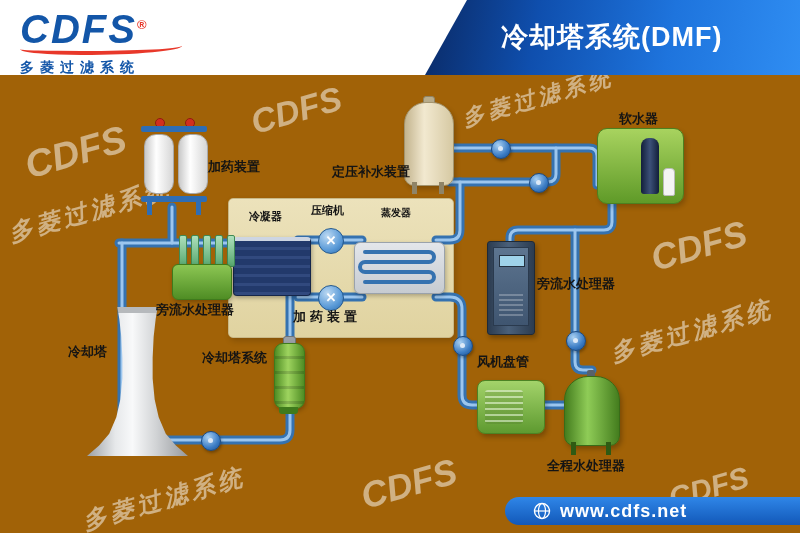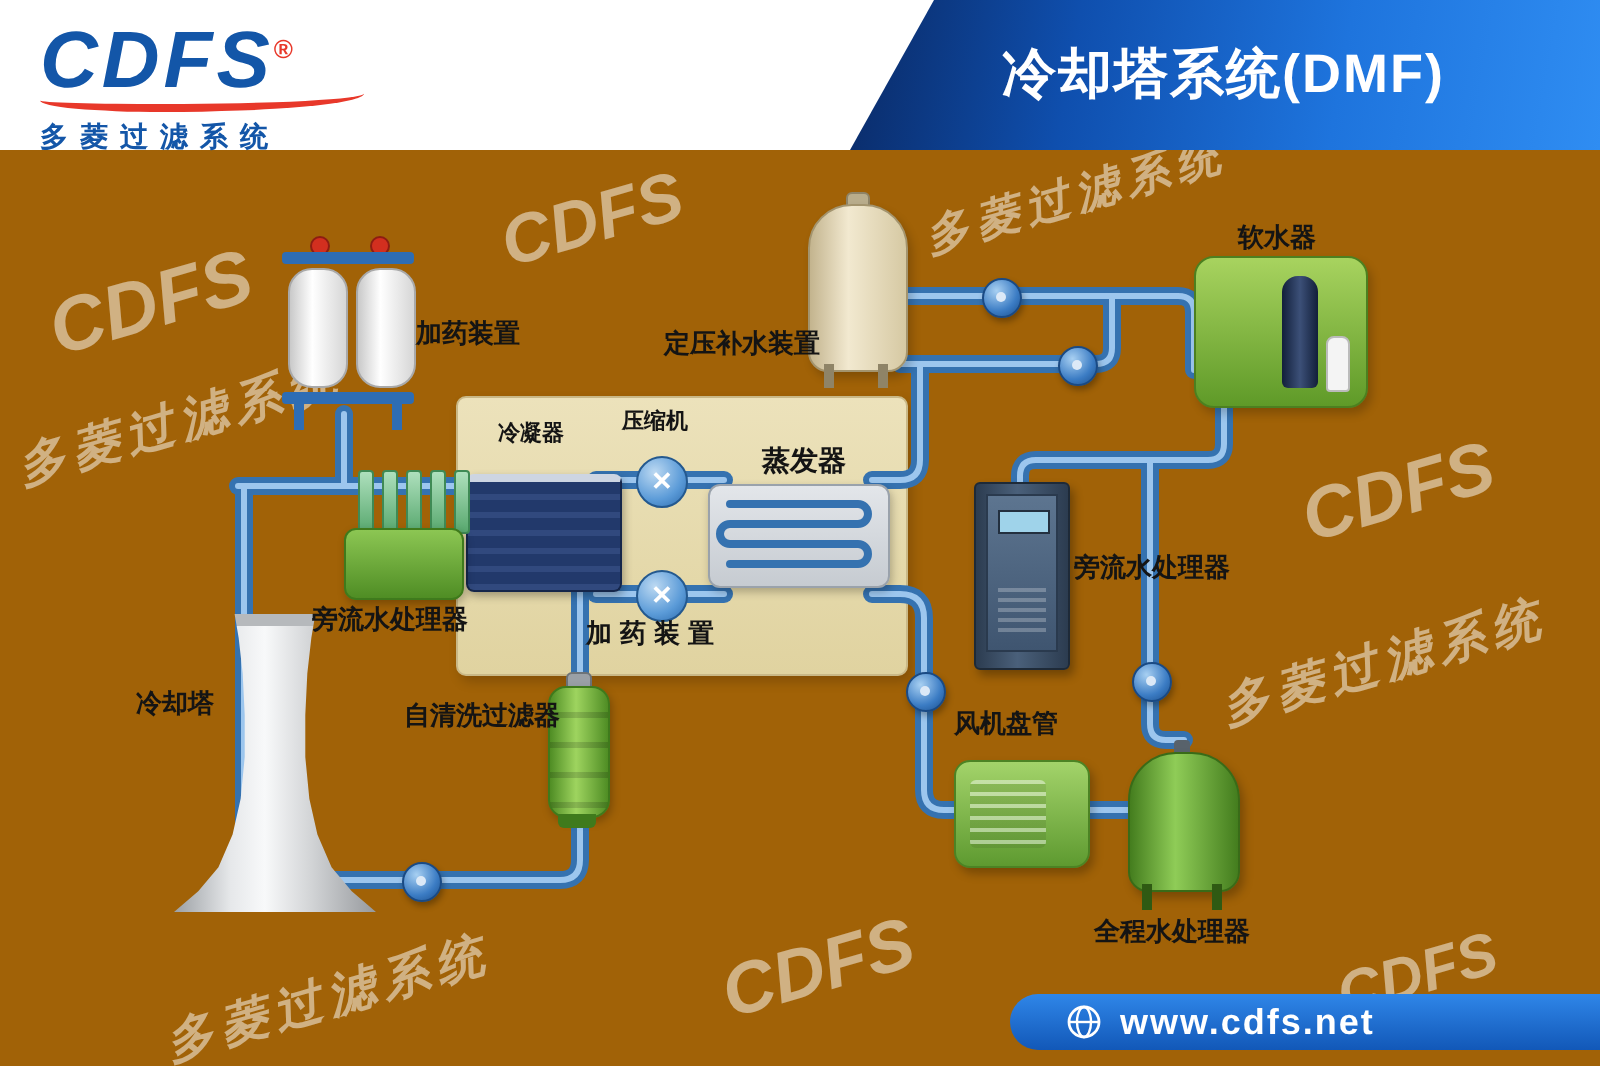--- a/index.html
+++ b/index.html
@@ -254,26 +254,26 @@
       <div class="ft-body"></div>
       <div class="ft-leg" style="left:7px"></div>
       <div class="ft-leg" style="right:7px"></div>
     </div>
 
     <div class="lbl" style="left:208px;top:83px">加药装置</div>
     <div class="lbl" style="left:332px;top:88px">定压补水装置</div>
     <div class="lbl" style="left:619px;top:35px">软水器</div>
     <div class="lbl" style="left:249px;top:134px;font-size:11px">冷凝器</div>
     <div class="lbl" style="left:311px;top:128px;font-size:11px">压缩机</div>
-    <div class="lbl" style="left:381px;top:147px;font-size:14px">蒸发器</div>
+    <div class="lbl" style="left:381px;top:131px;font-size:10px">蒸发器</div>
     <div class="lbl" style="left:293px;top:233px;letter-spacing:4px;font-size:13px">加药装置</div>
     <div class="lbl" style="left:537px;top:200px">旁流水处理器</div>
     <div class="lbl" style="left:156px;top:226px">旁流水处理器</div>
     <div class="lbl" style="left:68px;top:268px">冷却塔</div>
-    <div class="lbl" style="left:202px;top:274px">自清洗过滤器</div>
+    <div class="lbl" style="left:202px;top:274px">冷却塔系统</div>
     <div class="lbl" style="left:477px;top:278px">风机盘管</div>
     <div class="lbl" style="left:547px;top:382px">全程水处理器</div>
 
   </div>
 
   <div class="footer">
     <svg width="18" height="18" viewBox="0 0 18 18">
       <circle cx="9" cy="9" r="7.5" fill="none" stroke="#fff" stroke-width="1.4"></circle>
       <ellipse cx="9" cy="9" rx="3.5" ry="7.5" fill="none" stroke="#fff" stroke-width="1.2"></ellipse>
       <path d="M1.5,9 h15" stroke="#fff" stroke-width="1.2"></path>

